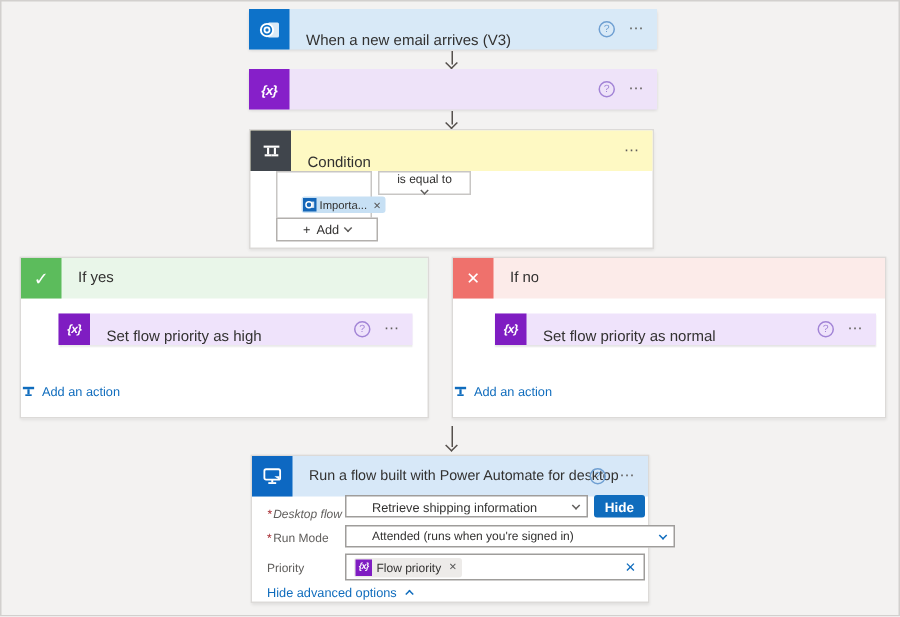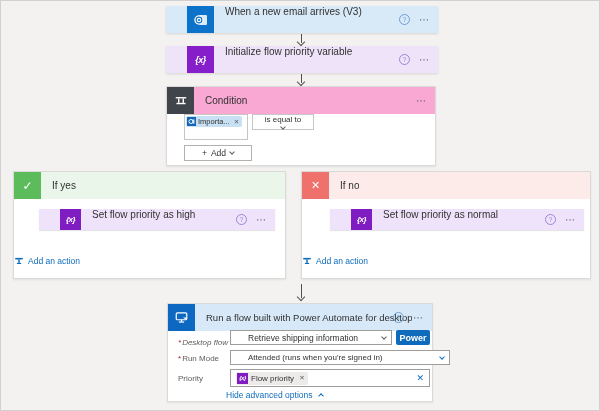--- a/index.html
+++ b/index.html
@@ -4,22 +4,22 @@
 <style>
   * { margin:0; padding:0; box-sizing:border-box; }
   html,body { width:600px; height:411px; }
   body { font-family:"Liberation Sans", sans-serif; }
   .canvas {
     position:relative; width:600px; height:411px;
     background:#f3f2f1; border:1px solid #d2d0ce; overflow:hidden;
   }
   
   .bar {
-    position:absolute; height:27px; display:flex; align-items:flex-start;
-    box-shadow:0 1px 2px rgba(0,0,0,.12); cursor:pointer;padding-left:21px;
+    position:absolute; height:27px; display:flex; align-items:flex-end;
+    box-shadow:0 1px 2px rgba(0,0,0,.12); cursor:pointer;
   }
   .bar-icon {
     width:27px; height:27px; flex:0 0 27px; display:flex;
     align-items:center; justify-content:center; color:#fff;
   }
   .bar-title { font-size:10px; color:#323130; margin-left:11px; white-space:nowrap; overflow:hidden; }
   .hdr-icons { position:absolute; right:8px; top:0; height:100%; display:flex; align-items:center; gap:9px; }
   .help {
     width:11px; height:11px; border-radius:50%; border:1px solid currentColor;
     font-size:7px; line-height:9px; text-align:center; display:inline-block; cursor:pointer;
@@ -80,21 +80,21 @@
   .btn-primary {
     position:absolute; background:#0f6cbd; color:#fff; font-size:9px; font-weight:bold;
     display:flex; align-items:center; justify-content:center; border-radius:2px; cursor:pointer;
   }
   .prio-chip {
     display:inline-flex; align-items:center; gap:3px; background:#edebe9;
     border-radius:2px; padding:1px 3px 1px 1px; font-size:8px; color:#323130; cursor:pointer;
   }
   .prio-ico { width:11px; height:11px; background:#7f1dc2; color:#fff; display:inline-flex; align-items:center; justify-content:center; }
   .clear-x { color:#0f6cbd; font-size:9px; cursor:pointer; }
-  .link { position:absolute; font-size:8.5px; color:#0f6cbd; cursor:pointer;margin-left:48px; }
+  .link { position:absolute; font-size:8.5px; color:#0f6cbd; cursor:pointer; }
 </style>
 </head>
 <body>
 
 <div class="canvas">
 
   <div class="bar" style="left:165px; top:5px; width:272px; background:#d8e9f7;">
     <div class="bar-icon" style="background:#0d72c9;">
       <svg width="16" height="16" viewBox="0 0 16 16">
         <rect x="6.5" y="3" width="7.5" height="10" rx="1" fill="#ffffff" opacity="0.85"></rect>
@@ -111,50 +111,49 @@
 
   <div class="arrow" style="left:296px; top:33px; height:12px;">
     <span class="line"></span>
       <span class="head"></span>
   </div>
 
   <div class="bar" style="left:165px; top:45px; width:272px; background:#eee3f9;">
     <div class="bar-icon" style="background:#861fc9;">
       <span class="vx">{x}</span>
     </div>
-    <span class="bar-title">Initialize flow priority variable</span>
     <span class="hdr-icons">
       <span class="help c-purple">?</span>
       <span class="more">⋯</span>
     </span>
   </div>
 
   <div class="arrow" style="left:296px; top:73px; height:12px;">
     <span class="line"></span>
       <span class="head"></span>
   </div>
 
   <div class="card" style="left:165px; top:85px; width:270px; height:80px;">
-    <div class="card-header" style="background:#f9a8d4;">
+    <div class="card-header" style="background:#fef9c3;align-items:flex-end;">
       <div class="bar-icon" style="background:#40454c;">
         <svg width="14" height="14" viewBox="0 0 16 16">
           <rect x="2" y="3.5" width="12" height="1.6" fill="#fff"></rect>
           <rect x="4.6" y="5.1" width="1.6" height="5" fill="#fff"></rect>
           <rect x="9.8" y="5.1" width="1.6" height="5" fill="#fff"></rect>
           <rect x="2.8" y="10.1" width="5.2" height="1.6" fill="#fff"></rect>
           <rect x="8" y="10.1" width="5.2" height="1.6" fill="#fff"></rect>
         </svg>
       </div>
       <span class="bar-title">Condition</span>
       <span class="hdr-icons">
         <span class="more">⋯</span>
       </span>
     </div>
 
-    <div class="cond-row-box" style="left:17px; top:27px; width:64px; height:26px; padding:1px;">
+    <div class="cond-row-box" style="left:17px; top:27px; width:64px; height:26px; padding:16px;">
       <span class="token-chip">
         <span class="chip-ico">
           <svg width="7" height="7" viewBox="0 0 8 8">
               <circle cx="3.4" cy="4" r="2.3" fill="none" stroke="#fff" stroke-width="1.1"></circle>
               <rect x="5.2" y="1.6" width="2.2" height="4.8" fill="#fff" opacity="0.8"></rect>
             </svg>
         </span>
         <span>Importa...</span>
         <span class="chip-x">✕</span>
       </span>
@@ -242,21 +241,21 @@
         <span class="help c-blue">?</span>
         <span class="more">⋯</span>
       </span>
     </div>
 
     <span class="fld-label" style="left:10px; top:34px;font-style:italic;"><span class="req">*</span><span>Desktop flow</span></span>
     <div class="fld-box" style="left:62px; top:26px; width:162px; height:15px;">
       <span class="grow">Retrieve shipping information</span>
       <span class="chev" style="color:#605e5c;"></span>
     </div>
-    <div class="btn-primary" style="left:228px; top:26px; width:34px; height:15px;">Power</div>
+    <div class="btn-primary" style="left:228px; top:26px; width:34px; height:15px;">Hide</div>
 
     <span class="fld-label" style="left:10px; top:50px;"><span class="req">*</span><span>Run Mode</span></span>
     <div class="fld-box" style="left:62px; top:46px; width:220px; height:15px; font-size:8px;">
       <span class="grow">Attended (runs when you're signed in)</span>
       <span class="chev" style="color:#0f6cbd;"></span>
     </div>
 
     <span class="fld-label" style="left:10px; top:70px;"><span>Priority</span></span>
     <div class="fld-box" style="left:62px; top:65px; width:200px; height:18px;">
       <span class="prio-chip">

